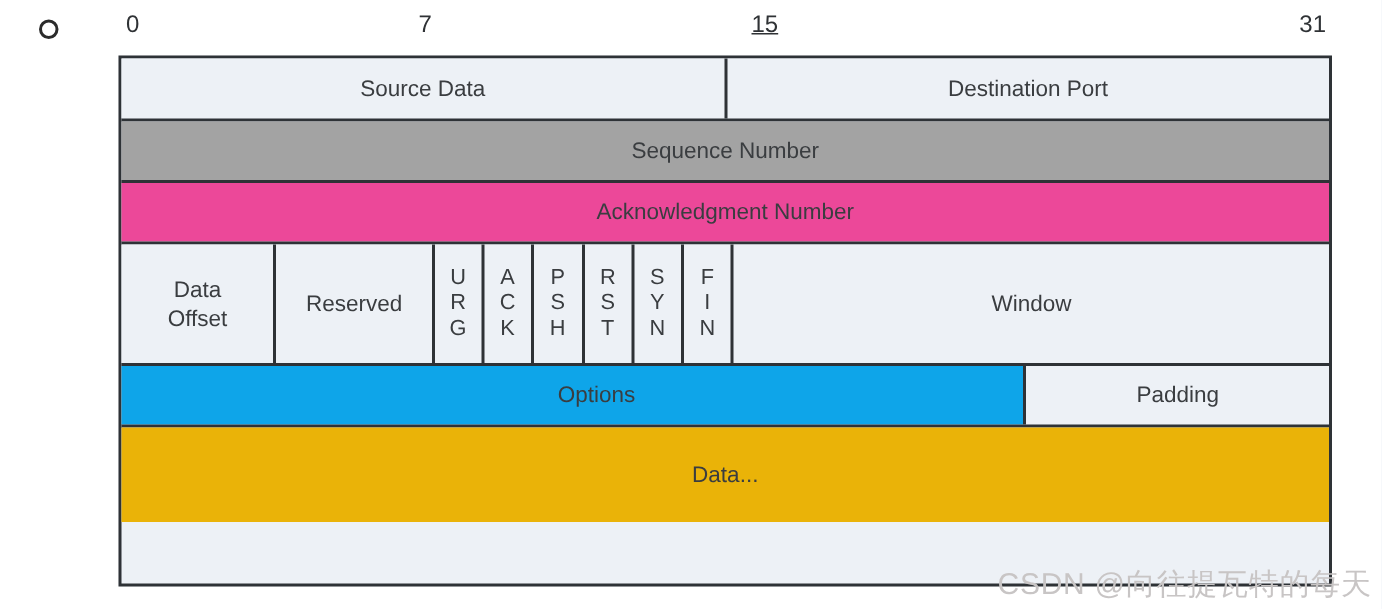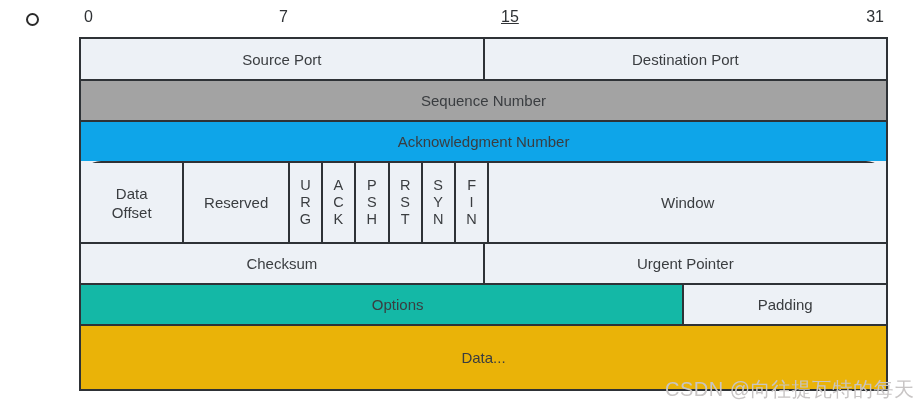--- a/index.html
+++ b/index.html
@@ -82,37 +82,37 @@
   <span class="bullet"></span>
   <div class="ruler">
       <span class="lbl" style="left: 5px;">0</span>
       <span class="lbl" style="left: 200px;">7</span>
       <span class="lbl" style="left: 422px; text-decoration: underline;">15</span>
       <span class="lbl" style="right: 4px;">31</span>
     </div>
   <div class="tcp-table" style="border-color: rgb(46, 50, 54);">
       <div class="trow" style="height: 40px; border-color: rgb(46, 50, 54);">
         <div class="tcell" style="width: 49.9%; background: rgb(237, 241, 246); border-color: rgb(46, 50, 54);">
-          <span>Source Port</span>
+          <span>Source Data</span>
         </div>
         <div class="tcell" style="width: 50.1%; background: rgb(237, 241, 246); border-color: rgb(46, 50, 54);">
           <span>Destination Port</span>
         </div>
       </div>
       <div class="trow" style="height: 41px; border-color: rgb(46, 50, 54);">
         <div class="tcell" style="width: 100%; background: #a3a3a3; border-color: rgb(46, 50, 54);">
           <span>Sequence Number</span>
         </div>
       </div>
       <div class="trow" style="height: 41px; border-color: rgb(46, 50, 54);">
-        <div class="tcell" style="width: 100%; background: #0ea5e9; border-color: rgb(46, 50, 54);">
+        <div class="tcell" style="width: 100%; background: #ec4899; border-color: rgb(46, 50, 54);">
           <span>Acknowledgment Number</span>
         </div>
       </div>
-      <div class="trow" style="height: 81px; border-color: rgb(46, 50, 54); border-radius: 20px;">
+      <div class="trow" style="height: 81px; border-color: rgb(46, 50, 54);">
         <div class="tcell narrow" style="width: 12.6%; background: rgb(237, 241, 246); border-color: rgb(46, 50, 54);">
           <span>Data Offset</span>
         </div>
         <div class="tcell" style="width: 13.1%; background: rgb(237, 241, 246); border-color: rgb(46, 50, 54);">
           <span>Reserved</span>
         </div>
         <div class="tcell vertical" style="width: 4.1%; background: rgb(237, 241, 246); border-color: rgb(46, 50, 54);">
           <span class="ch">U</span>
           <span class="ch">R</span>
           <span class="ch">G</span>
@@ -140,29 +140,21 @@
         <div class="tcell vertical" style="width: 4.2%; background: rgb(237, 241, 246); border-color: rgb(46, 50, 54);">
           <span class="ch">F</span>
           <span class="ch">I</span>
           <span class="ch">N</span>
         </div>
         <div class="tcell" style="width: 49.5%; background: rgb(237, 241, 246); border-color: rgb(46, 50, 54);">
           <span>Window</span>
         </div>
       </div>
       <div class="trow" style="height: 41px; border-color: rgb(46, 50, 54);">
-        <div class="tcell" style="width: 49.9%; background: rgb(237, 241, 246); border-color: rgb(46, 50, 54);">
-          <span>Checksum</span>
-        </div>
-        <div class="tcell" style="width: 50.1%; background: rgb(237, 241, 246); border-color: rgb(46, 50, 54);">
-          <span>Urgent Pointer</span>
-        </div>
-      </div>
-      <div class="trow" style="height: 41px; border-color: rgb(46, 50, 54);">
-        <div class="tcell" style="width: 74.7%; background: #14b8a6; border-color: rgb(46, 50, 54); padding-left: 32px;">
+        <div class="tcell" style="width: 74.7%; background: #0ea5e9; border-color: rgb(46, 50, 54); padding-left: 32px;">
           <span>Options</span>
         </div>
         <div class="tcell" style="width: 25.3%; background: rgb(237, 241, 246); border-color: rgb(46, 50, 54);">
           <span>Padding</span>
         </div>
       </div>
       <div class="trow" style="height: 65px; border-color: rgb(46, 50, 54);">
         <div class="tcell" style="width: 100%; background: #eab308; border-color: rgb(46, 50, 54);">
           <span>Data...</span>
         </div>

